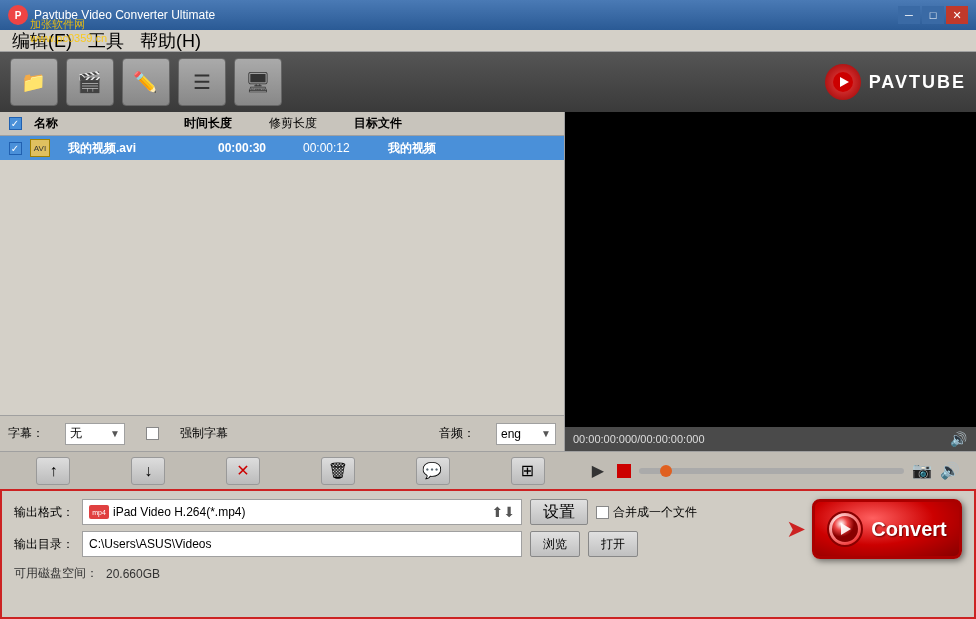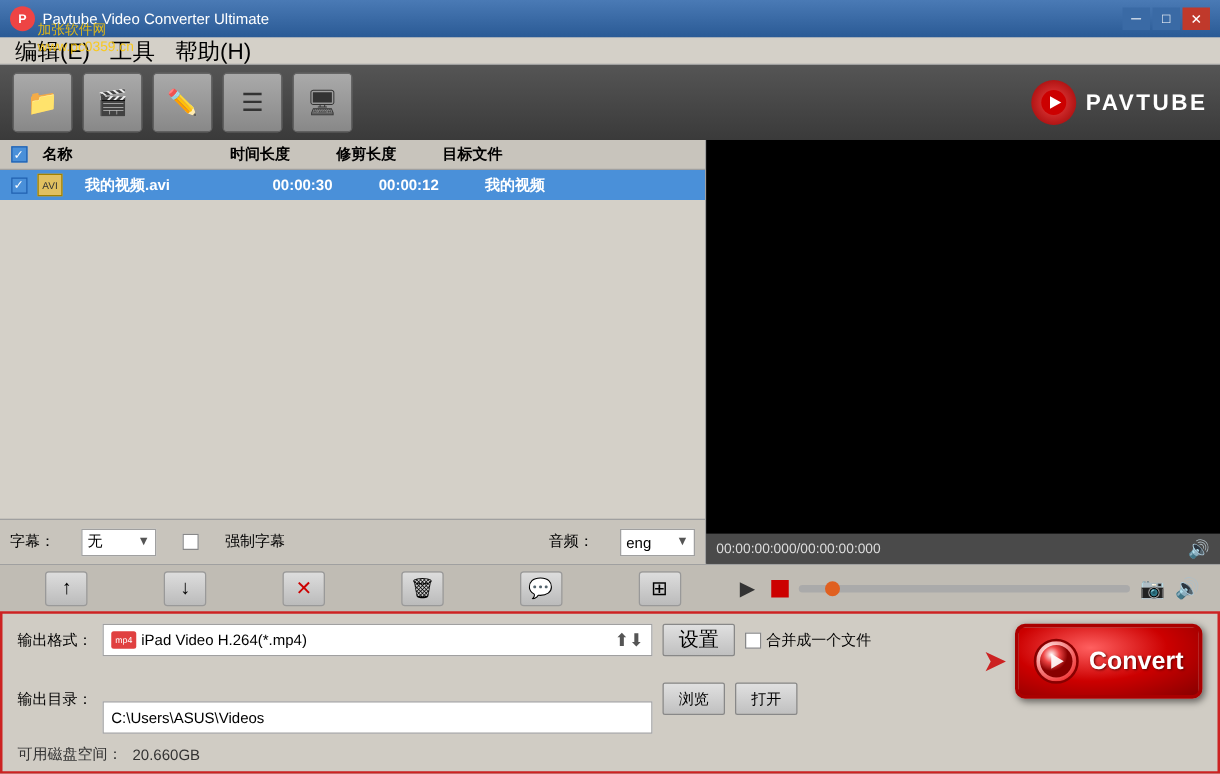--- a/index.html
+++ b/index.html
@@ -132,21 +132,21 @@
     .file-list-header {
       display: flex;
       background: #c8c4bc;
       border-bottom: 1px solid #a0a0a0;
       height: 24px;
       align-items: center;
     }
     .col-check { width: 30px; display: flex; align-items: center; justify-content: center; }
     .col-name { flex: 0 0 150px; padding: 0 4px; font-weight: bold; }
     .col-duration { flex: 0 0 85px; padding: 0 4px; font-weight: bold; }
-    .col-trim { flex: 0 0 85px; padding: 0 4px; font-weight: bold; }
+    .col-trim { flex: 0 0 85px; padding: 0 4px; font-weight: normal; }
     .col-target { flex: 1; padding: 0 4px; font-weight: bold; }
 
     .file-list-body {
       flex: 1;
       overflow-y: auto;
     }
     .file-row {
       display: flex;
       align-items: center;
       height: 24px;
@@ -333,21 +333,20 @@
     .dir-input {
       flex: 1;
       height: 26px;
       background: #fff;
       border: 1px solid #a0a0a0;
       padding: 0 6px;
       font-size: 12px;
       display: flex;
       align-items: center;
       max-width: 440px;
-      margin-top: 30px;
     }
     .btn-browse {
       height: 26px;
       padding: 0 12px;
       background: linear-gradient(to bottom, #e0e0e0, #c0c0c0);
       border: 1px solid #888;
       border-radius: 2px;
       cursor: pointer;
       font-size: 12px;
     }

